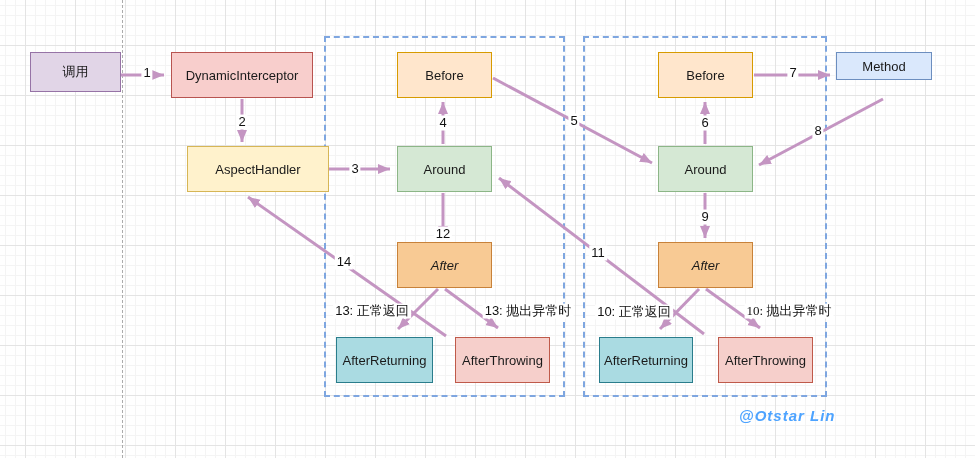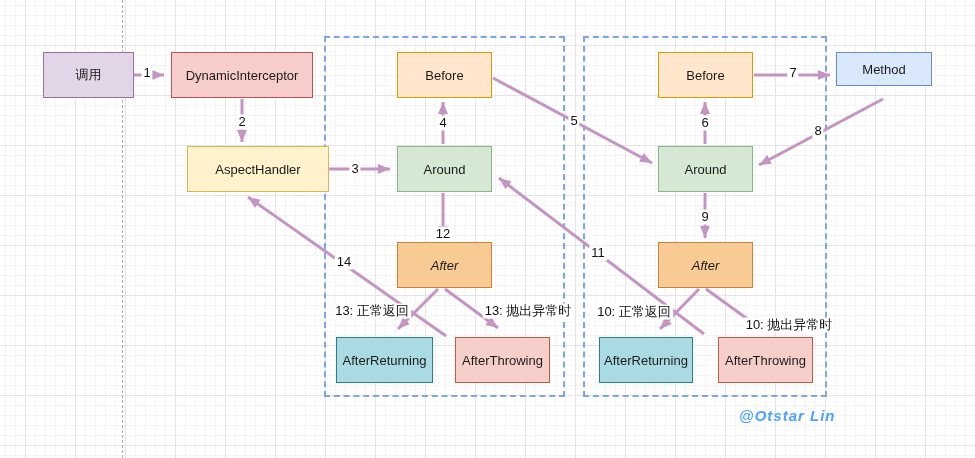--- a/index.html
+++ b/index.html
@@ -99,40 +99,40 @@
   <span class="edge-label" style="left:147px;top:73px;">1</span>
   <span class="edge-label" style="left:242px;top:122px;">2</span>
   <span class="edge-label" style="left:355px;top:169px;">3</span>
   <span class="edge-label" style="left:443px;top:123px;">4</span>
   <span class="edge-label" style="left:574px;top:121px;">5</span>
   <span class="edge-label" style="left:705px;top:123px;">6</span>
   <span class="edge-label" style="left:793px;top:73px;">7</span>
   <span class="edge-label" style="left:818px;top:131px;">8</span>
   <span class="edge-label" style="left:705px;top:217px;">9</span>
   <span class="edge-label" style="left:634px;top:312px;">10: 正常返回</span>
-  <span class="edge-label" style="left:789px;top:325px;">10: 抛出异常时</span>
+  <span class="edge-label" style="left:789px;top:311px;font-family:Liberation Serif, serif;">10: 抛出异常时</span>
   <span class="edge-label" style="left:598px;top:253px;">11</span>
   <span class="edge-label" style="left:443px;top:234px;text-align:right;">12</span>
   <span class="edge-label" style="left:372px;top:311px;">13: 正常返回</span>
   <span class="edge-label" style="left:528px;top:311px;">13: 抛出异常时</span>
   <span class="edge-label" style="left:344px;top:262px;">14</span>
 
-  <div class="node purple" style="left:30px;top:52px;width:91px;height:46px;margin-left:13px;">调用</div>
+  <div class="node purple" style="left:30px;top:52px;width:91px;height:40px;">调用</div>
   <div class="node red" style="left:171px;top:52px;width:142px;height:46px;">DynamicInterceptor</div>
   <div class="node yellow" style="left:171px;top:146px;width:142px;height:46px;">AspectHandler</div>
 
   <div class="node lorange" style="left:397px;top:52px;width:95px;height:46px;">Before</div>
   <div class="node green" style="left:397px;top:146px;width:95px;height:46px;">Around</div>
   <div class="node orange" style="left:397px;top:242px;width:95px;height:46px;">After</div>
   <div class="node teal" style="left:336px;top:337px;width:97px;height:46px;">AfterReturning</div>
   <div class="node pink" style="left:455px;top:337px;width:95px;height:46px;">AfterThrowing</div>
 
   <div class="node lorange" style="left:658px;top:52px;width:95px;height:46px;">Before</div>
   <div class="node green" style="left:658px;top:146px;width:95px;height:46px;">Around</div>
   <div class="node orange" style="left:658px;top:242px;width:95px;height:46px;">After</div>
   <div class="node teal" style="left:599px;top:337px;width:94px;height:46px;">AfterReturning</div>
   <div class="node pink" style="left:718px;top:337px;width:95px;height:46px;">AfterThrowing</div>
 
-  <div class="node blue" style="left:836px;top:52px;width:96px;height:34px;">Method</div>
+  <div class="node blue" style="left:836px;top:52px;width:96px;height:28px;">Method</div>
 
   <div class="watermark">@Otstar Lin</div>
 
 </div>
 
 </body></html>

